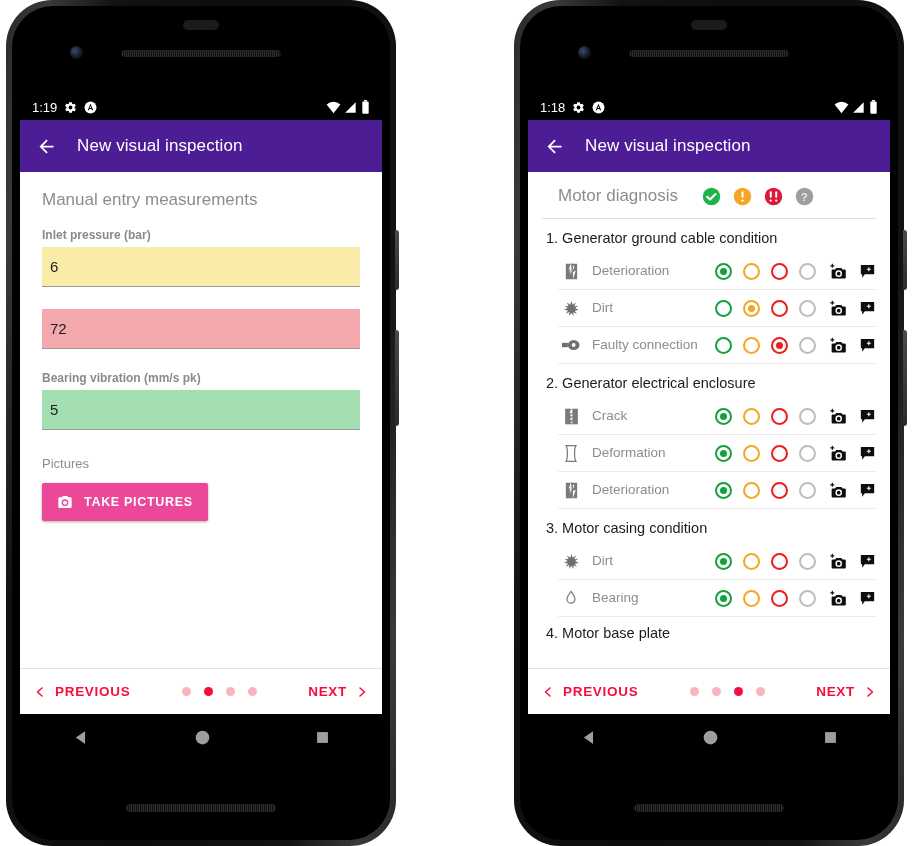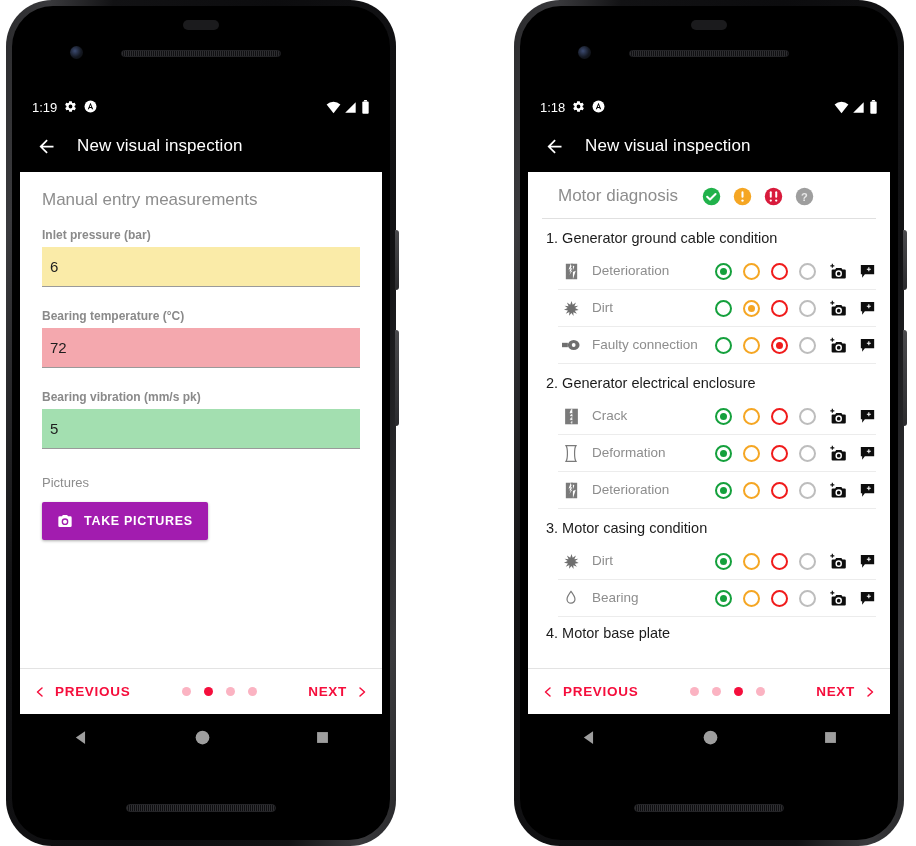--- a/index.html
+++ b/index.html
@@ -66,27 +66,27 @@
     top: 88px; height: 620px;
     background: #fff; overflow: hidden;
     display: flex; flex-direction: column;
   }
   
   .statusbar {
     height: 26px; background: #000; color: #fff;
     display: flex; align-items: center; padding: 0 12px;
     font-size: 13px; flex: none;
   }
-  .sb-left { display: flex; gap: 7px; }
+  .sb-left { display: flex; align-items: center; gap: 7px; }
   .sb-right { margin-left: auto; display: flex; align-items: center; gap: 3px; }
   .ic-gear, .ic-avatar, .ic-wifi, .ic-sig, .ic-batt { display: block; }
 
   
   .appbar {
-    height: 52px; background: #000000; color: #fff;
+    height: 52px; background: #4c1d95; color: #fff;
     display: flex; align-items: center; gap: 20px; padding: 0 16px;
     flex: none;
   }
   .appbar .title { font-size: 17px; font-weight: 400; letter-spacing: .1px; }
 
   .content { flex: 1 1 auto; overflow: hidden; position: relative; }
 
   
   .pager {
     flex: none; height: 46px; border-top: 1px solid #e3e3e3;
@@ -109,21 +109,21 @@
     height: 40px; border-bottom: 1px solid #9a9a9a;
     display: flex; align-items: center; padding: 0 8px;
     font-size: 15px; color: #1d1d1d;
   }
   .f-yellow { background: #FAEBA8; }
   .f-red    { background: #F4A8AE; }
   .f-green  { background: #A3DFB0; }
   .pics-title { font-size: 13px; color: #8d8d8d; margin: 26px 0 12px 0; }
   .take-btn {
     display: inline-flex; align-items: center; gap: 11px;
-    background: #a21caf; color: #fff;
+    background: #ec4899; color: #fff;
     padding: 11px 15px; border-radius: 2px;
     font-size: 12.5px; font-weight: 700; letter-spacing: .7px;
     box-shadow: 0 1px 3px rgba(0,0,0,.32);
   }
 
   
   .p2 { padding: 0; height: 100%; }
   .fd-head {
     display: flex; align-items: center; gap: 16px;
     padding: 14px 16px 12px 16px; border-bottom: 1px solid #e0e0e0;
@@ -219,21 +219,20 @@
         <div class="content">
           <div class="p1">
             <div class="sect-title">Manual entry measurements</div>
 
             <div class="field">
               <div class="field-label">Inlet pressure (bar)</div>
               <div class="field-input f-yellow">6</div>
             </div>
 
             <div class="field">
-              <div class="field-label">Bearing temperature (°C)</div>
               <div class="field-input f-red">72</div>
             </div>
 
             <div class="field">
               <div class="field-label">Bearing vibration (mm/s pk)</div>
               <div class="field-input f-green">5</div>
             </div>
 
             <div class="pics-title">Pictures</div>
             <div class="take-btn">

